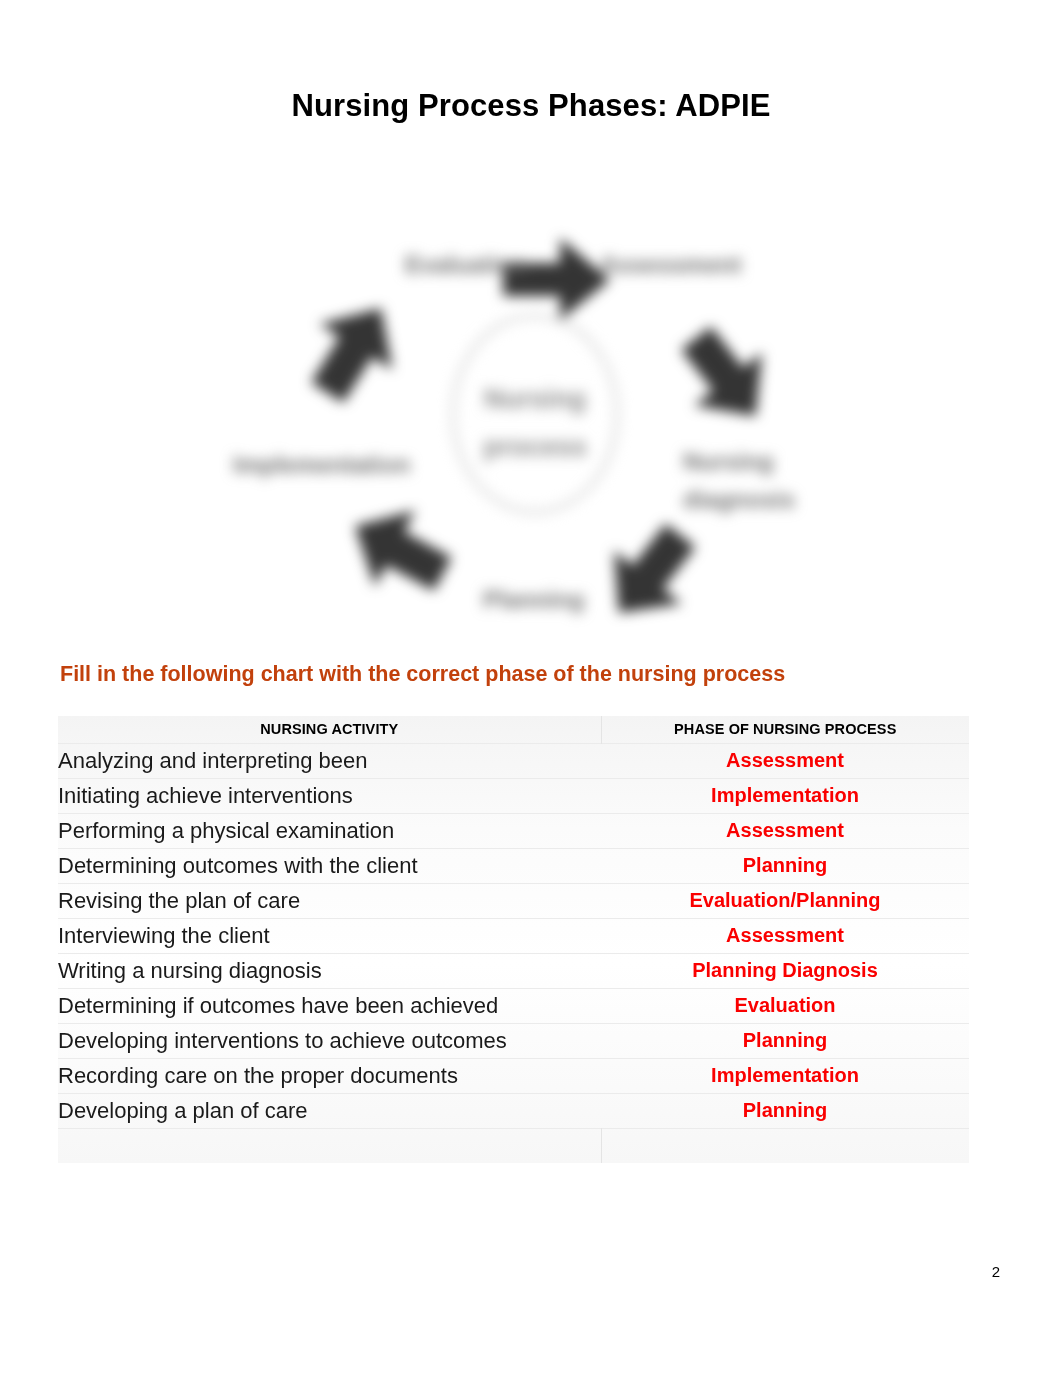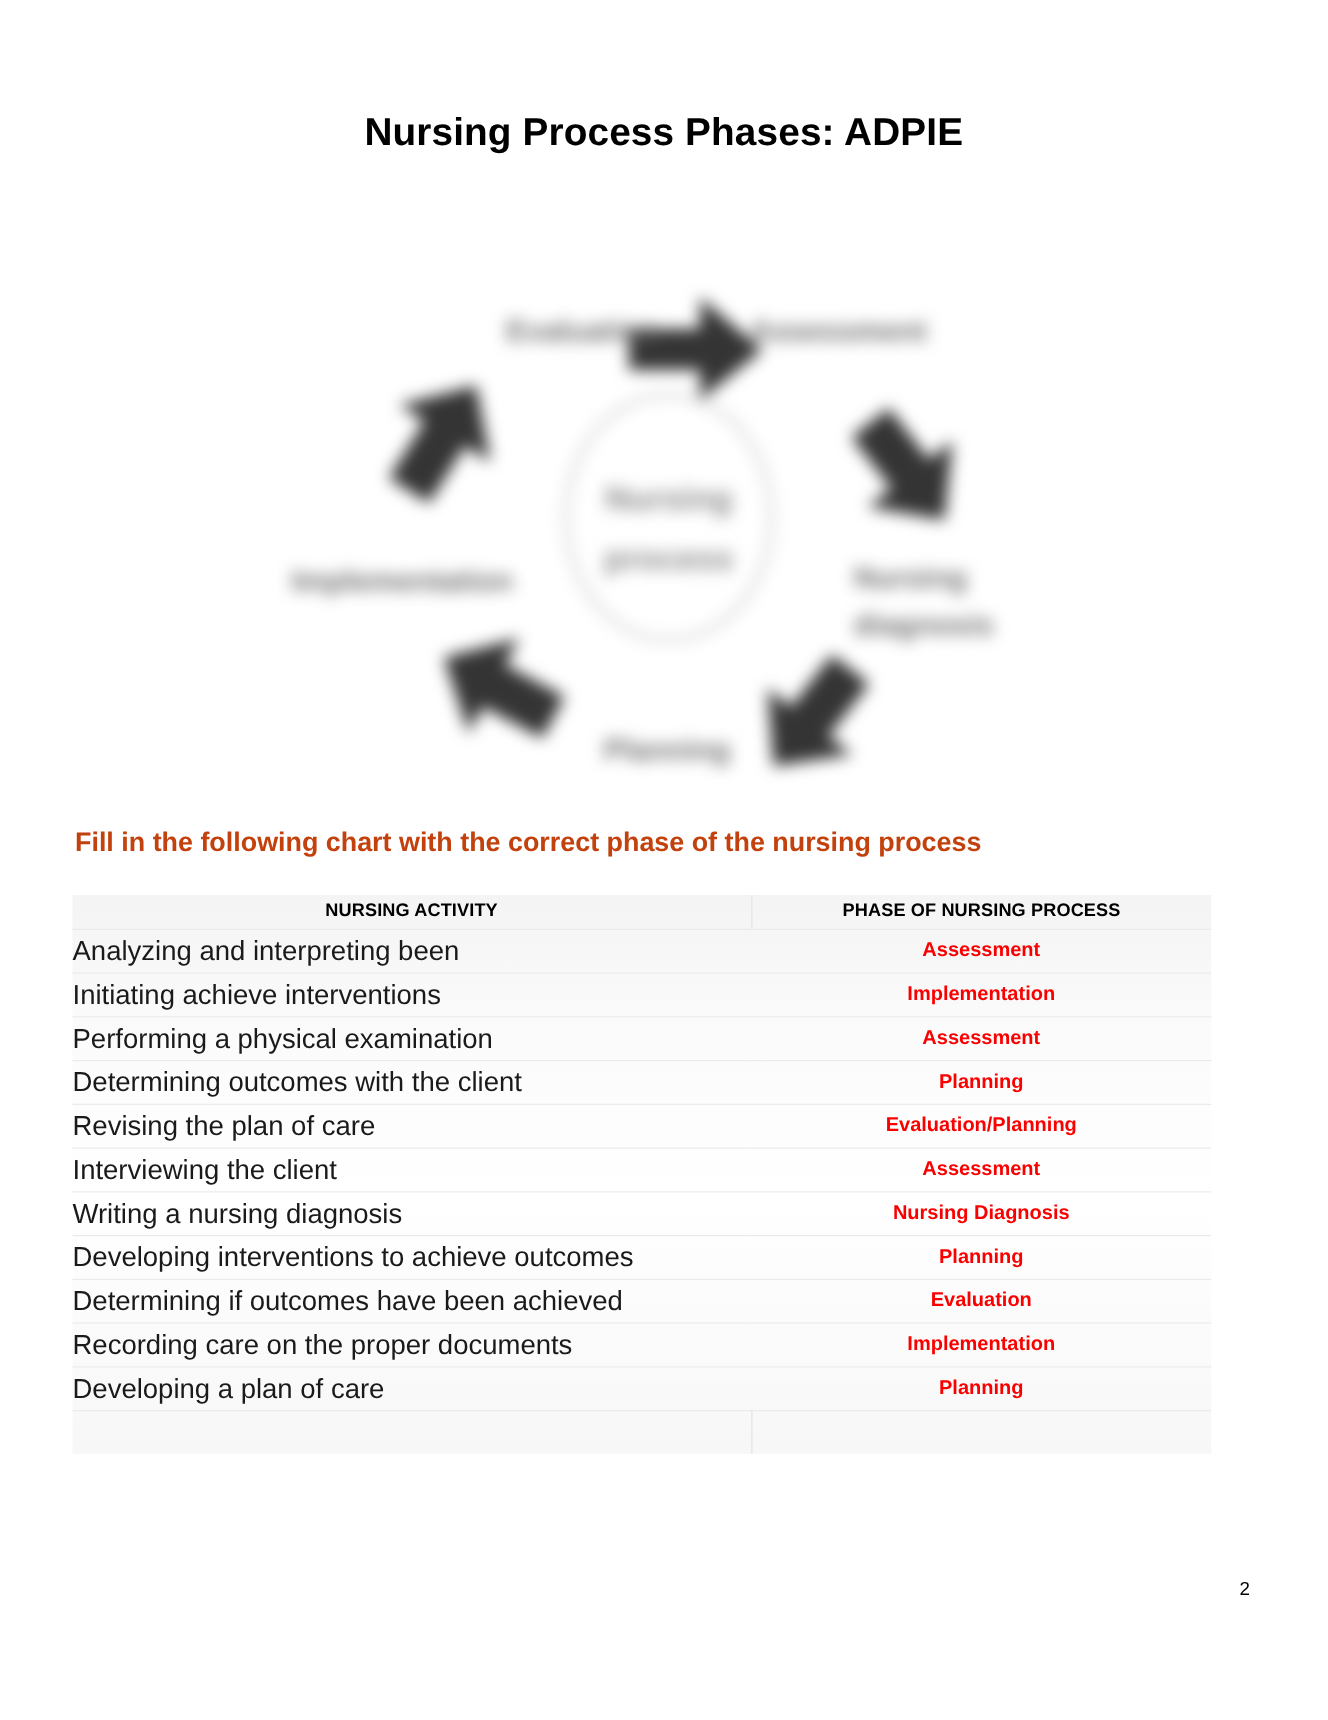--- a/index.html
+++ b/index.html
@@ -94,21 +94,21 @@
   .cell-activity {
     font-size: 22px;
     color: #1a1a1a;
     padding-left: 6px;
     text-align: left;
     border-right: 1px solid #e4e4e4;
   }
   thead .cell-activity-head { border-right: 1px solid #e4e4e4; }
 
   .cell-phase {
-    font-size: 16px;
+    font-size: 20px;
     font-weight: bold;
     color: #fa0000;
     text-align: center;
   }
 
   .table-footer-row td {
     height: 14px;
     border-top: 1px solid #ebebeb;
   }
 
@@ -204,29 +204,29 @@
         <tr>
           <td class="cell-activity">Revising the plan of care</td>
           <td class="cell-phase">Evaluation/Planning</td>
         </tr>
         <tr>
           <td class="cell-activity">Interviewing the client</td>
           <td class="cell-phase">Assessment</td>
         </tr>
         <tr>
           <td class="cell-activity">Writing a nursing diagnosis</td>
-          <td class="cell-phase">Nursing Diagnosis</td>
+          <td class="cell-phase">Planning Diagnosis</td>
+        </tr>
+        <tr>
+          <td class="cell-activity">Determining if outcomes have been achieved</td>
+          <td class="cell-phase">Evaluation</td>
         </tr>
         <tr>
           <td class="cell-activity">Developing interventions to achieve outcomes</td>
           <td class="cell-phase">Planning</td>
-        </tr>
-        <tr>
-          <td class="cell-activity">Determining if outcomes have been achieved</td>
-          <td class="cell-phase">Evaluation</td>
         </tr>
         <tr>
           <td class="cell-activity">Recording care on the proper documents</td>
           <td class="cell-phase">Implementation</td>
         </tr>
         <tr>
           <td class="cell-activity">Developing a plan of care</td>
           <td class="cell-phase">Planning</td>
         </tr>
         <tr class="table-footer-row">

